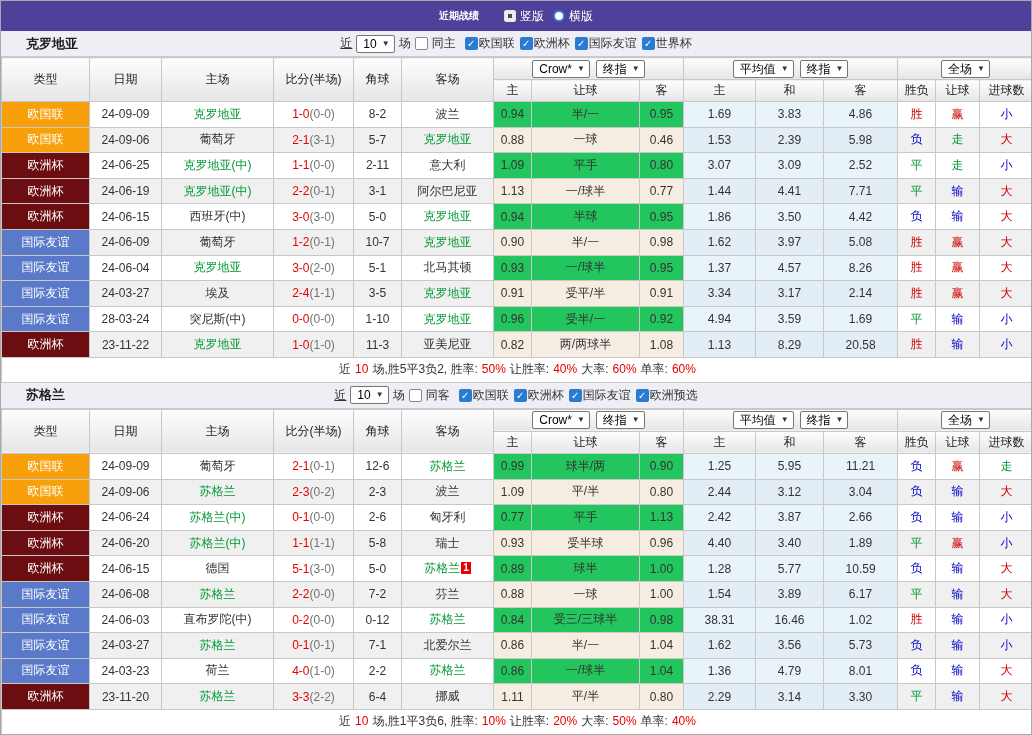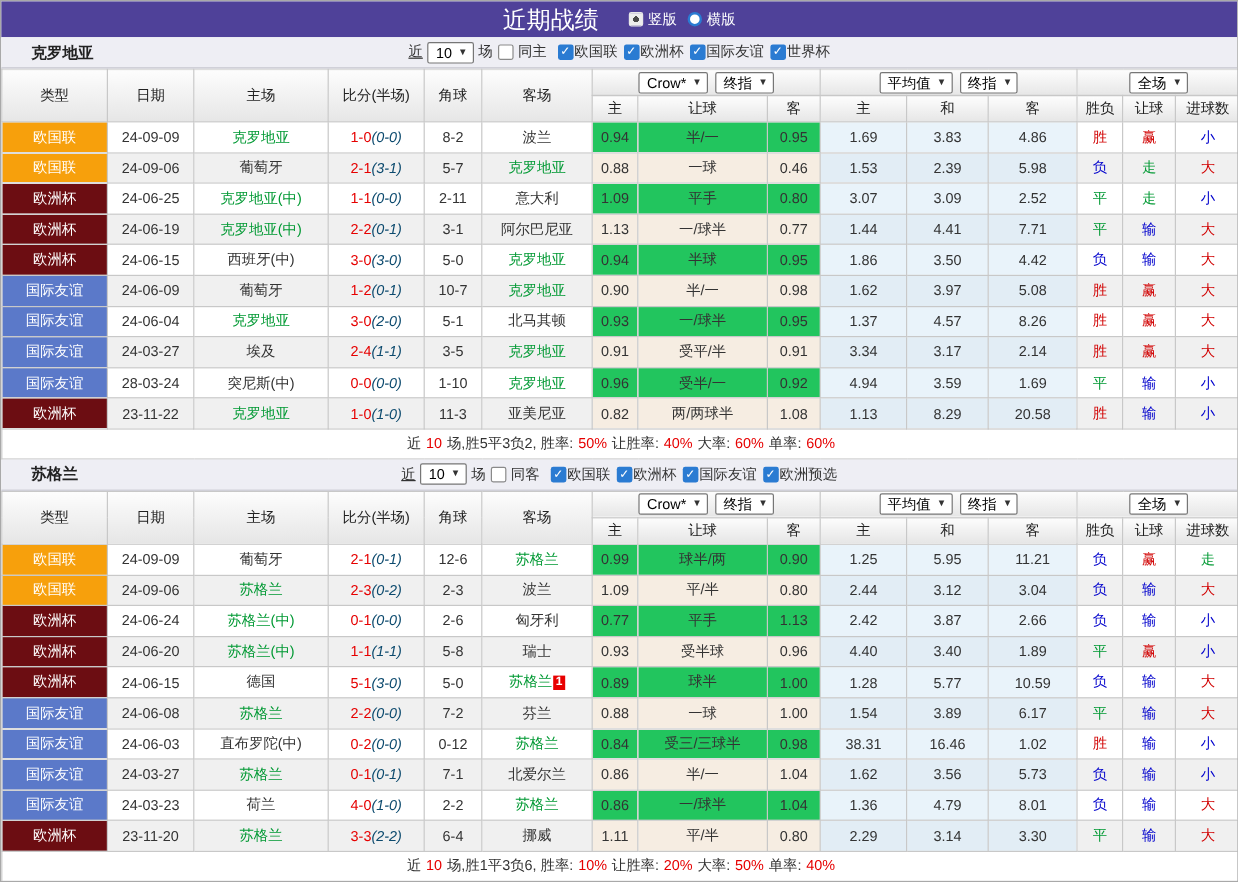--- a/index.html
+++ b/index.html
@@ -2,21 +2,21 @@
 <html><head>
 <meta charset="utf-8">
 <style>
   * { box-sizing: border-box; }
   html,body { margin:0; padding:0; background:#fff; }
   body { font-family:"Liberation Sans","DejaVu Sans",sans-serif; font-size:12px; color:#333; }
   .page { width:1032px; height:735px; border:1px solid #a9a9a9; overflow:hidden; background:#fff; }
 
   
   .topbar { height:30px; background:#4F4199; display:flex; align-items:center; justify-content:center; gap:9px; color:#fff; }
-  .topbar .title { font-weight:normal; font-size:20px; margin-right:16px; }
+  .topbar .title { font-weight:bold; font-size:10px; margin-right:16px; }
   .radio { width:12px; height:12px; border-radius:50%; display:inline-block; }
   .radio.sel { background:radial-gradient(circle, #4a4a4a 0 2.5px, #ededed 2.5px); border:1px solid #e8e8e8; }
   .radio.unsel { background:#fff; border:2px solid #2a7bd2; }
   .radio-group { display:flex; align-items:center; gap:4px; }
 
   
   .filter-row { height:26px; background:#eeeef4; border-bottom:1px solid #c9c9d2; position:relative; display:flex; align-items:center; justify-content:center; }
   .team-title { position:absolute; left:25px; font-weight:bold; font-size:13px; color:#222; }
   .filter-controls { display:flex; align-items:center; gap:4px; }
   .near-link { text-decoration:underline; color:#333; cursor:pointer; }
@@ -42,21 +42,21 @@
   td.c-crow { background:#22c55e; }
   td.c-avg { background:#e9f3fa;margin-left:24px; }
   tbody tr:nth-child(even) td.c-crow { background:#f6ede2; }
   tbody tr:nth-child(even) td.c-avg { background:#e2edf5; }
   td.type-cell { color:#fff; }
   .t-orange { background:#f7a00c; }
   .t-maroon { background:#6c0d12; }
   .t-blue { background:#5b79c9; }
   .team-hl { color:#009933; }
   .score-main { color:#e60000; }
-  .score-half { color:#0c4a6e;font-style:italic; }
+  .score-half { color:#737373; }
   .badge { display:inline-block; background:#e80000; color:#fff; font-size:10px; line-height:12px; padding:0 2px; margin-left:1px; font-weight:bold; vertical-align:1px; }
   .res-r { color:#d10000; }
   .res-g { color:#009933; }
   .res-b { color:#0000cc; }
   tfoot tr { height:25px; }
   tfoot td { background:#fff; }
   .s-k { color:#333; }
   .s-r { color:#e60000; }
   tfoot td span { margin:0 2px; }
 </style>

